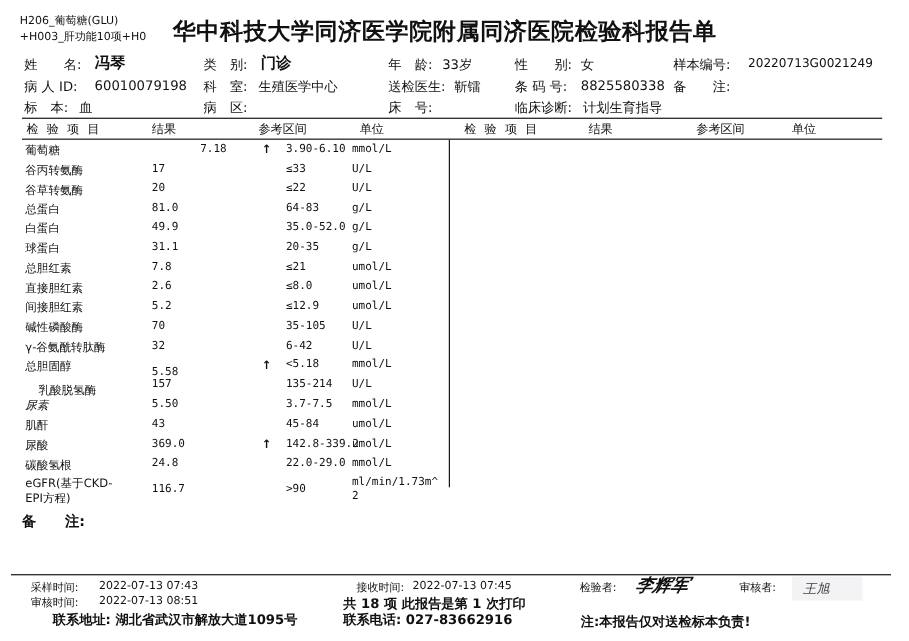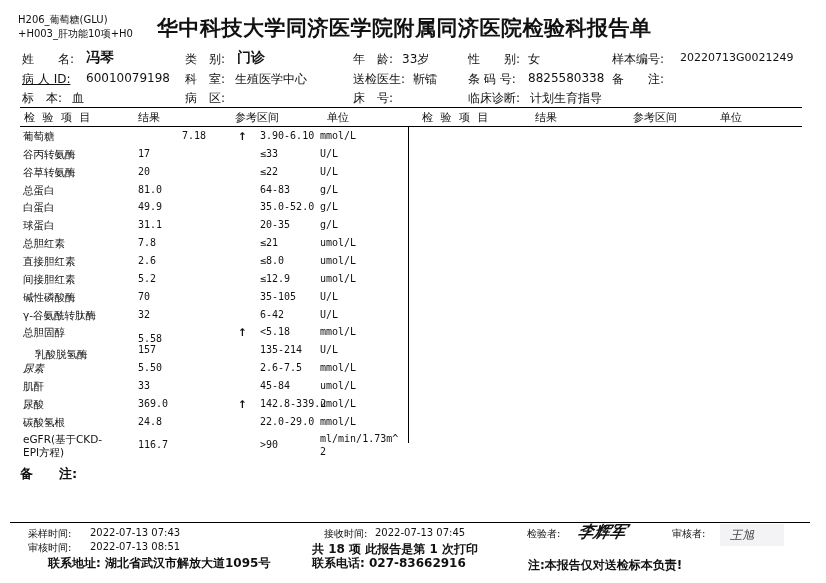--- a/index.html
+++ b/index.html
@@ -30,21 +30,21 @@
   <span class="abs big" style="left:86px;top:49px;">冯琴</span>
   <span class="abs info" style="left:185px;top:51px;">类　别:</span>
   <span class="abs big" style="left:237px;top:49px;">门诊</span>
   <span class="abs info" style="left:353px;top:51px;">年　龄:</span>
   <span class="abs info" style="left:402px;top:51px;">33岁</span>
   <span class="abs info" style="left:468px;top:51px;">性　　别:</span>
   <span class="abs info" style="left:528px;top:51px;">女</span>
   <span class="abs info" style="left:612px;top:51px;">样本编号:</span>
   <span class="abs info" style="left:680px;top:51px;font-size:11px;">20220713G0021249</span>
 
-  <span class="abs info" style="left:22px;top:71px;text-decoration:underline;">病 人 ID:</span>
+  <span class="abs info" style="left:22px;top:71px;">病 人 ID:</span>
   <span class="abs info" style="left:86px;top:71px;">60010079198</span>
   <span class="abs info" style="left:185px;top:71px;">科　室:</span>
   <span class="abs info" style="left:235px;top:71px;">生殖医学中心</span>
   <span class="abs info" style="left:353px;top:71px;">送检医生:</span>
   <span class="abs info" style="left:413px;top:71px;">靳镭</span>
   <span class="abs info" style="left:468px;top:71px;">条 码 号:</span>
   <span class="abs info" style="left:528px;top:71px;">8825580338</span>
   <span class="abs info" style="left:612px;top:71px;">备　　注:</span>
 
   <span class="abs info" style="left:22px;top:90px;">标　本:</span>
@@ -163,26 +163,26 @@
       <span class="abs td" style="left: 23px; top: 348px; margin-left: 12px;">乳酸脱氢酶</span>
       <span class="abs mono" style="left: 138px; top: 344.2px;">157</span>
       <span class="abs td" style="left: 238px; top: 344.2px; font-weight: bold;"></span>
       <span class="abs mono" style="left: 260px; top: 344.2px;">135-214</span>
       <span class="abs mono" style="left: 320px; top: 344.2px;">U/L</span>
     </div>
     <div>
       <span class="abs td" style="left: 23px; top: 362.05px; font-style: italic;">尿素</span>
       <span class="abs mono" style="left: 138px; top: 362.05px;">5.50</span>
       <span class="abs td" style="left: 238px; top: 362.05px; font-weight: bold;"></span>
-      <span class="abs mono" style="left: 260px; top: 362.05px;">2.6-7.5</span>
+      <span class="abs mono" style="left: 260px; top: 362.05px;">3.7-7.5</span>
       <span class="abs mono" style="left: 320px; top: 362.05px;">mmol/L</span>
     </div>
     <div>
       <span class="abs td" style="left: 23px; top: 379.9px;">肌酐</span>
-      <span class="abs mono" style="left: 138px; top: 379.9px;">33</span>
+      <span class="abs mono" style="left: 138px; top: 379.9px;">43</span>
       <span class="abs td" style="left: 238px; top: 379.9px; font-weight: bold;"></span>
       <span class="abs mono" style="left: 260px; top: 379.9px;">45-84</span>
       <span class="abs mono" style="left: 320px; top: 379.9px;">umol/L</span>
     </div>
     <div>
       <span class="abs td" style="left: 23px; top: 397.75px;">尿酸</span>
       <span class="abs mono" style="left: 138px; top: 397.75px;">369.0</span>
       <span class="abs td" style="left: 238px; top: 397.75px; font-weight: bold;">↑</span>
       <span class="abs mono" style="left: 260px; top: 397.75px;">142.8-339.2</span>
       <span class="abs mono" style="left: 320px; top: 397.75px;">umol/L</span>

